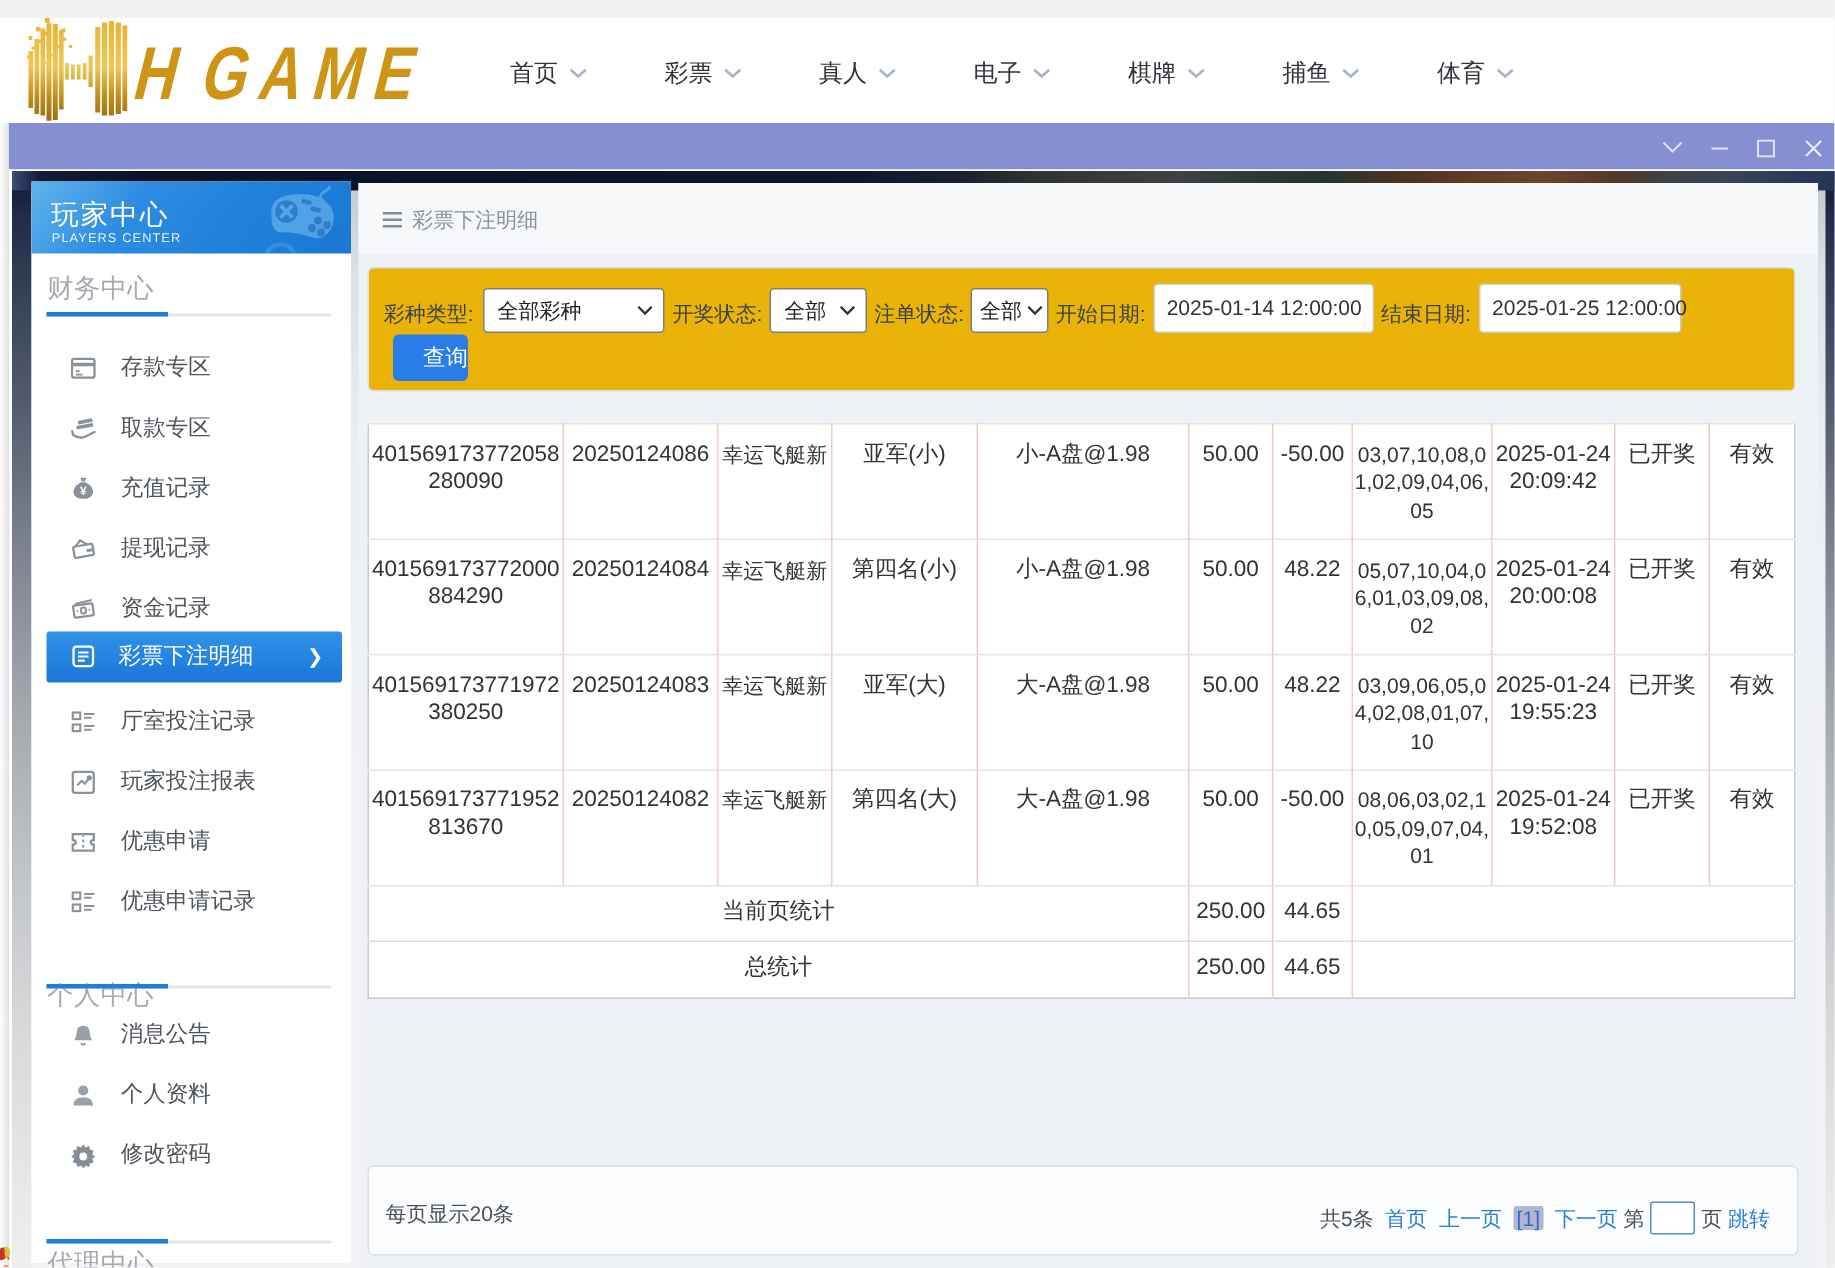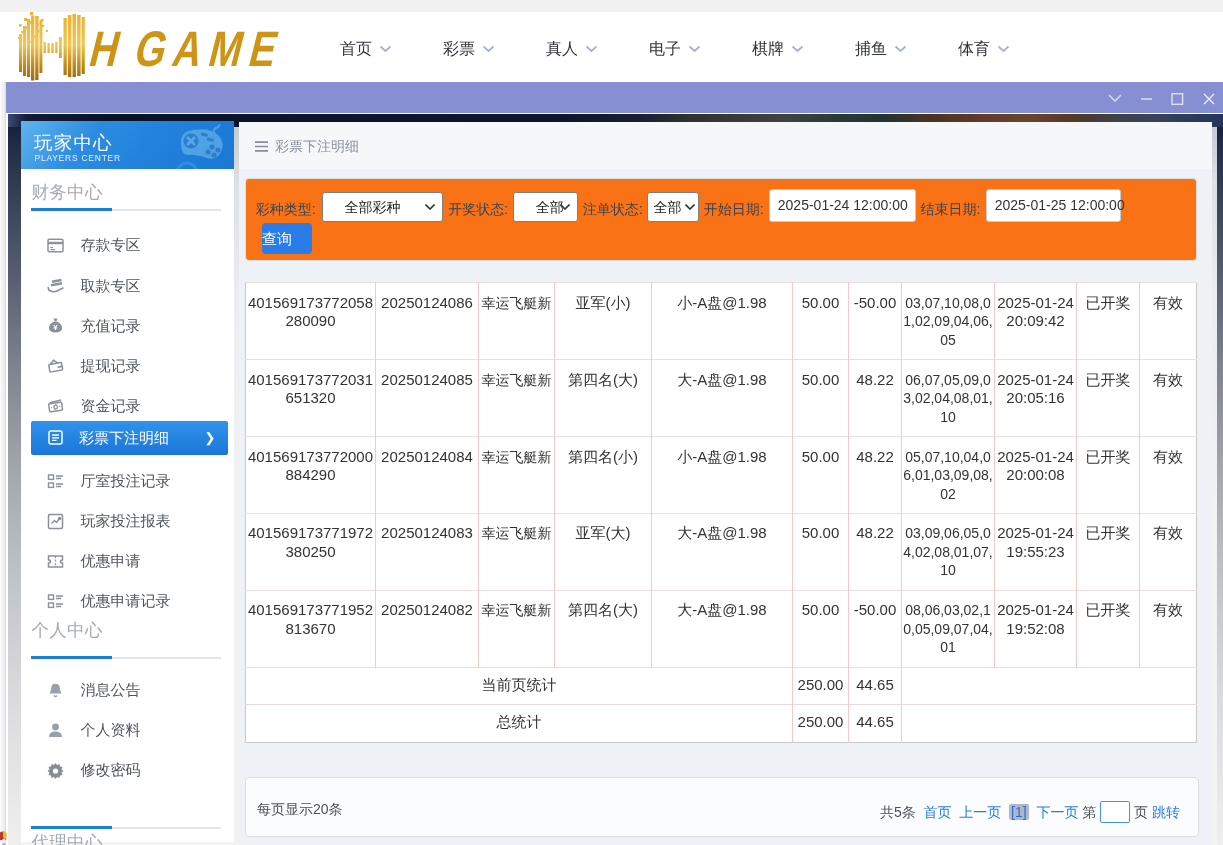--- a/index.html
+++ b/index.html
@@ -34,26 +34,26 @@
 .mi.act{left:9.5px;width:197px;height:34.5px;border-radius:2px;color:#fff;
  background:linear-gradient(180deg,#3092ea,#1b76d8)}
 .mi.act .ic{left:16.5px}
 .mi.act .tx{left:48.5px}
 .mi.act .arr{position:absolute;right:12px;top:0;font-size:13px;color:#fff}
 
 #main{left:231px;top:7.5px;width:973px;height:724px;background:#eef1f5}
 #crumb{left:0;top:0;width:973px;height:47px;background:#f6f7f9}
 #crumb .txt{position:absolute;left:35.9px;top:16px;font-size:14px;color:#8a929e}
 
-#filter{left:6.3px;top:56.5px;width:952px;height:83px;background:#f97316;border:1px solid #dcdfe2;border-radius:4px}
+#filter{left:6.3px;top:56.5px;width:952px;height:83px;background:#eab308;border:1px solid #dcdfe2;border-radius:4px}
 .flabel{position:absolute;top:22px;font-size:14px;color:#3c4350}
-.fsel{position:absolute;top:12.5px;height:30px;border:1px solid #7f7f7f;border-radius:3px;background:#fff;font-size:14px;color:#222;line-height:28px;padding-left:22px}
+.fsel{position:absolute;top:12.5px;height:30px;border:1px solid #7f7f7f;border-radius:3px;background:#fff;font-size:14px;color:#222;line-height:28px;padding-left:9px}
 .fsel svg{position:absolute;right:7px;top:11px}
 .finp{position:absolute;top:10.4px;height:33px;border:1px solid #c8cdd2;border-radius:3px;background:#fff;font-size:14px;color:#333;line-height:31px;padding-left:8px;white-space:nowrap}
-#qbtn{position:absolute;left:15.7px;top:44.4px;width:50px;height:31px;background:#2a7ce8;border-radius:4px;color:#fff;font-size:15px;text-align:left;line-height:31px}
+#qbtn{position:absolute;left:15.7px;top:44.4px;width:50px;height:31px;background:#2a7ce8;border-radius:4px;color:#fff;font-size:15px;text-align:right;line-height:31px}
 
 #tbl{left:6px;top:160.8px;border-collapse:collapse;table-layout:fixed;background:#fff;font-size:15px}
 #tbl th{background:#f0f2f4;font-weight:700;font-size:15px;color:#3f434a;height:32px;border-bottom:2px solid #8d8d93;white-space:nowrap}
 #tbl td,#tbl th{border-left:1px solid #f2caca;border-right:1px solid #f2caca;text-align:center;vertical-align:middle;padding:0;overflow:visible}
 #tbl tr.data td{vertical-align:top;padding-top:10.5px}
 #tbl tr.stat td{vertical-align:top;padding-top:8px}
 #tbl td{border-top:1px solid #ebe0e0;color:#333;line-height:18.5px}
 #tbl{border:1px solid #c9c9c9}
 #tbl td:first-child,#tbl th:first-child{border-left:none}
 #tbl td:last-child,#tbl th:last-child{border-right:none}
@@ -283,21 +283,21 @@
         <svg class="ic" viewBox="0 0 17 17">
           <g fill="none" stroke="#8b9199" stroke-width="1.4">
             <rect x="1.5" y="2" width="5" height="4.4"></rect>
             <path d="M9 3 H16 M9 5.5 H14"></path>
             <rect x="1.5" y="10" width="5" height="4.4"></rect>
             <path d="M9 11 H16 M9 13.5 H14"></path>
           </g>
         </svg>
         <span class="tx">优惠申请记录</span>
       </div>
-  <div class="sect" style="top:497px">个人中心</div>
+  <div class="sect" style="top:530px">个人中心</div>
   <div class="sline" style="top:536px">
         <i></i>
       </div>
   <div class="mi" style="top:552px">
         <svg class="ic" viewBox="0 0 17 17">
           <path d="M8.5 1.8 Q12.5 1.8 12.8 6 Q13 9.5 14.5 11.5 H2.5 Q4 9.5 4.2 6 Q4.5 1.8 8.5 1.8Z" fill="#9aa0a8"></path>
           <path d="M7 13.5 Q8.5 15.3 10 13.5" stroke="#9aa0a8" stroke-width="1.5" fill="none"></path>
         </svg>
         <span class="tx">消息公告</span>
       </div>
@@ -334,21 +334,21 @@
           </svg></div>
    <span class="flabel" style="left:202px">开奖状态:</span>
    <div class="fsel" style="left:266.5px;width:65.4px">全部<svg width="10" height="6">
             <path d="M0.5 0.5 L5 5 L9.5 0.5" stroke="#333" stroke-width="1.6" fill="none"></path>
           </svg></div>
    <span class="flabel" style="left:336.5px">注单状态:</span>
    <div class="fsel" style="left:401.1px;width:51.8px;padding-left:5px">全部<svg style="right:3px" width="10" height="6">
             <path d="M0.5 0.5 L5 5 L9.5 0.5" stroke="#333" stroke-width="1.6" fill="none"></path>
           </svg></div>
    <span class="flabel" style="left:457.5px">开始日期:</span>
-   <div class="finp" style="left:522.5px;width:147.6px">2025-01-24 12:00:00</div>
+   <div class="finp" style="left:522.5px;width:147.6px">2025-01-14 12:00:00</div>
    <span class="flabel" style="left:674.3px">结束日期:</span>
    <div class="finp" style="left:739.4px;width:135px">2025-01-25 12:00:00</div>
    <div id="qbtn">查询</div>
   </div>
   <table class="abs" id="tbl">
    <colgroup>
           <col style="width:130px">
           <col style="width:103px">
           <col style="width:76px">
           <col style="width:97px">
@@ -368,33 +368,20 @@
             <td>亚军(小)</td>
             <td>小-A盘@1.98</td>
             <td>50.00</td>
             <td>-50.00</td>
             <td class="sm">03,07,10,08,0<br>1,02,09,04,06,<br>05</td>
             <td>2025-01-24<br>20:09:42</td>
             <td>已开奖</td>
             <td>有效</td>
           </tr>
    <tr class="data">
-            <td>401569173772031<br>651320</td>
-            <td>20250124085</td>
-            <td class="sm">幸运飞艇新</td>
-            <td>第四名(大)</td>
-            <td>大-A盘@1.98</td>
-            <td>50.00</td>
-            <td>48.22</td>
-            <td class="sm">06,07,05,09,0<br>3,02,04,08,01,<br>10</td>
-            <td>2025-01-24<br>20:05:16</td>
-            <td>已开奖</td>
-            <td>有效</td>
-          </tr>
-   <tr class="data">
             <td>401569173772000<br>884290</td>
             <td>20250124084</td>
             <td class="sm">幸运飞艇新</td>
             <td>第四名(小)</td>
             <td>小-A盘@1.98</td>
             <td>50.00</td>
             <td>48.22</td>
             <td class="sm">05,07,10,04,0<br>6,01,03,09,08,<br>02</td>
             <td>2025-01-24<br>20:00:08</td>
             <td>已开奖</td>

